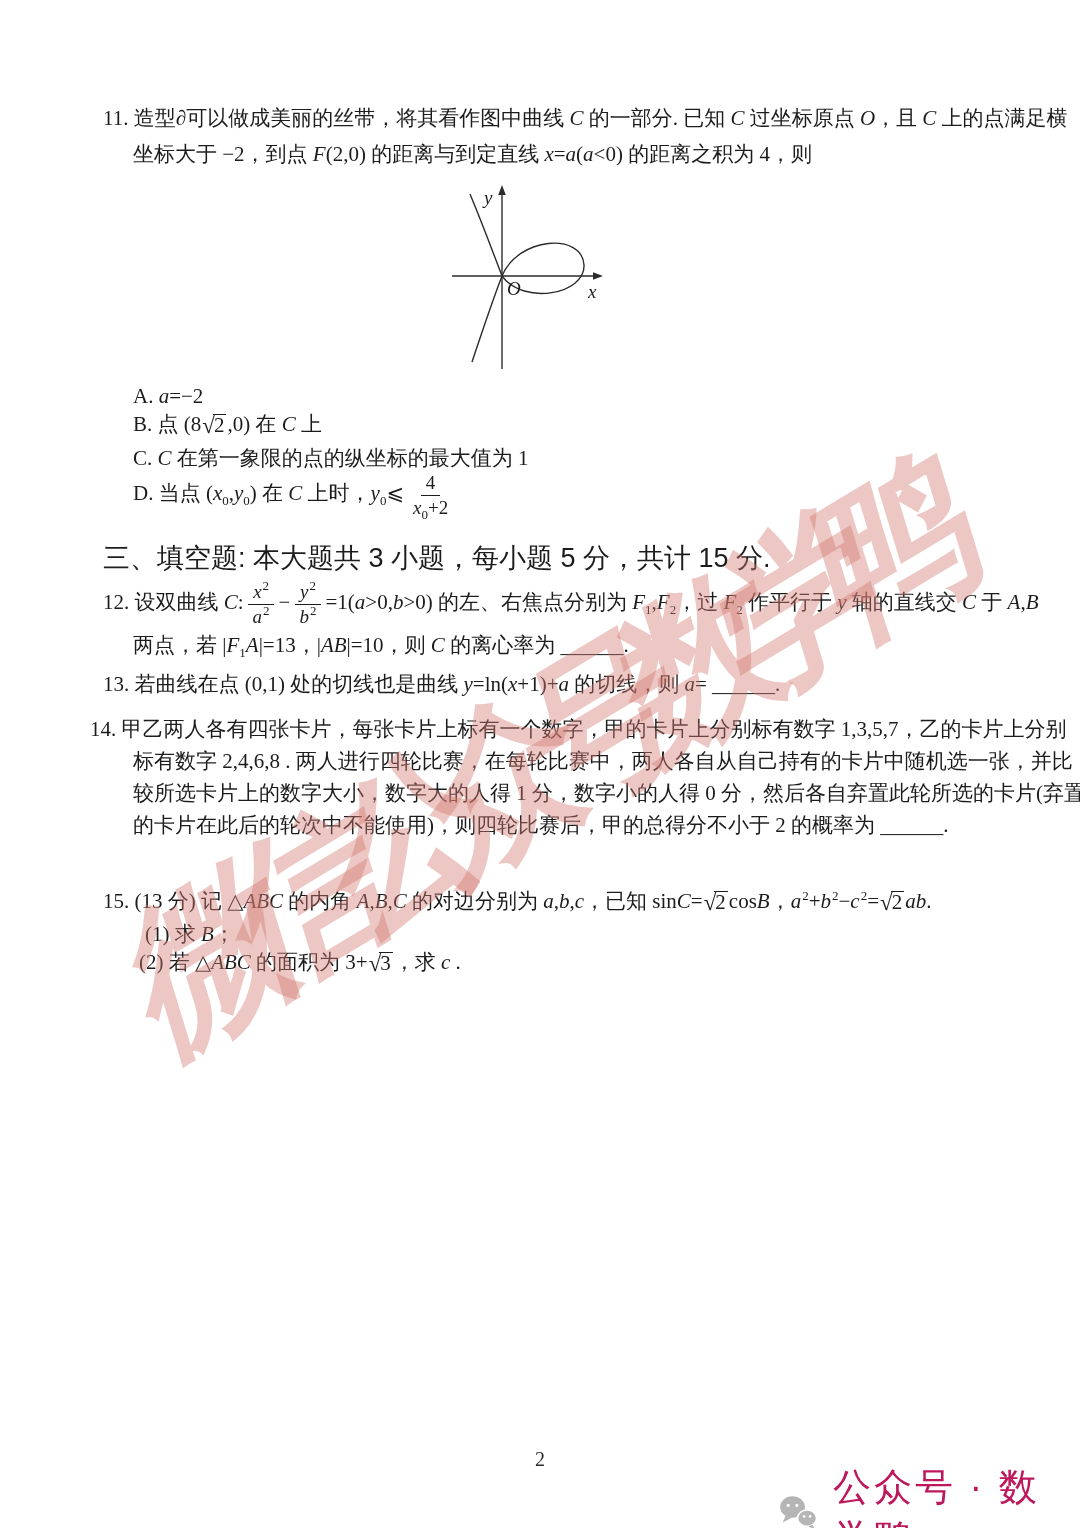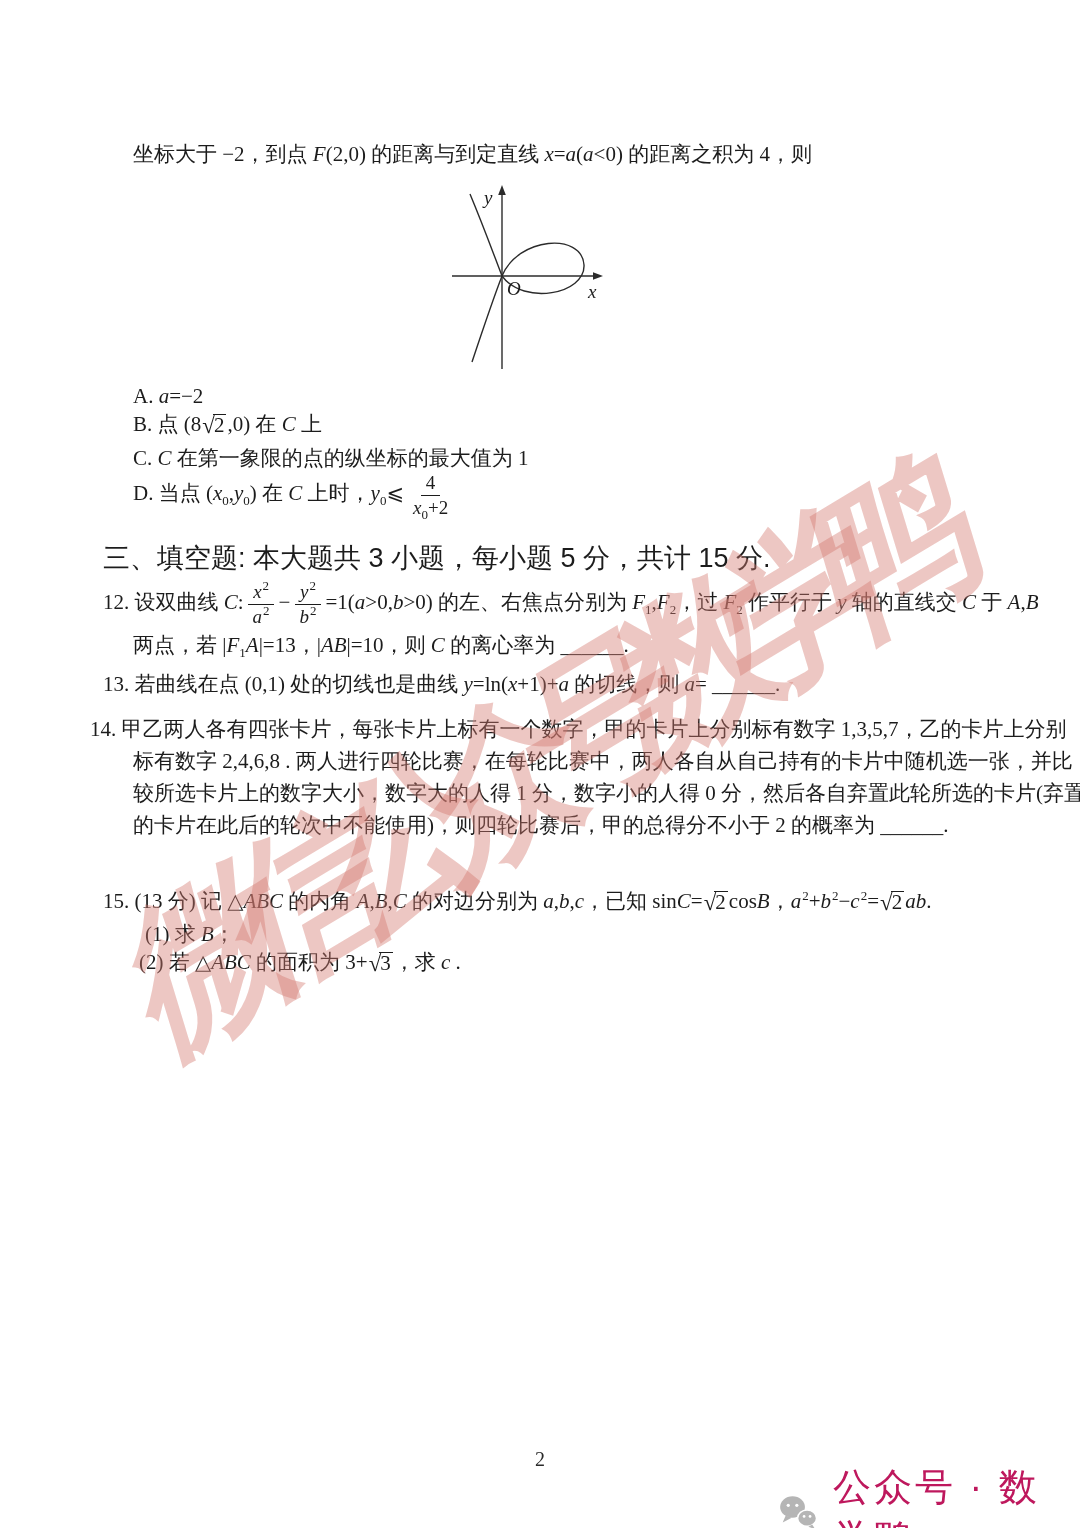--- a/index.html
+++ b/index.html
@@ -35,20 +35,21 @@
     letter-spacing:3px;margin-left:14px;
   }
 </style>
 </head>
 <body>
 
 <div class="page">
 
   <div class="watermark">微信公众号 数学鸭</div>
 
+  <div class="line" style="left:103px;top:103px"><span>11. 造型</span><span class="it">∂</span><span>可以做成美丽的丝带，将其看作图中曲线 </span><span class="it">C</span><span> 的一部分. 已知 </span><span class="it">C</span><span> 过坐标原点 </span><span class="it">O</span><span>，且 </span><span class="it">C</span><span> 上的点满足横</span></div>
   <div class="line" style="left:133px;top:139px"><span>坐标大于 −2，到点 </span><span class="it">F</span><span>(2,0) 的距离与到定直线 </span><span class="it">x</span><span>=</span><span class="it">a</span><span>(</span><span class="it">a</span><span>&lt;0) 的距离之积为 4，则</span></div>
 
   <svg class="fig" width="250" height="192" viewBox="0 0 250 192">
     <g stroke="#2b2b2b" stroke-width="1.4" fill="none">
       <line x1="72" y1="10" x2="72" y2="187"></line>
       <line x1="22" y1="94" x2="166" y2="94"></line>
       <path d="M72 94 C 88 55, 152 50, 154 83 C 155.5 112, 94 124, 72 94"></path>
       <path d="M40 12 C 55 48, 65 76, 72 94"></path>
       <path d="M72 94 C 65 112, 54 144, 42 180"></path>
     </g>

